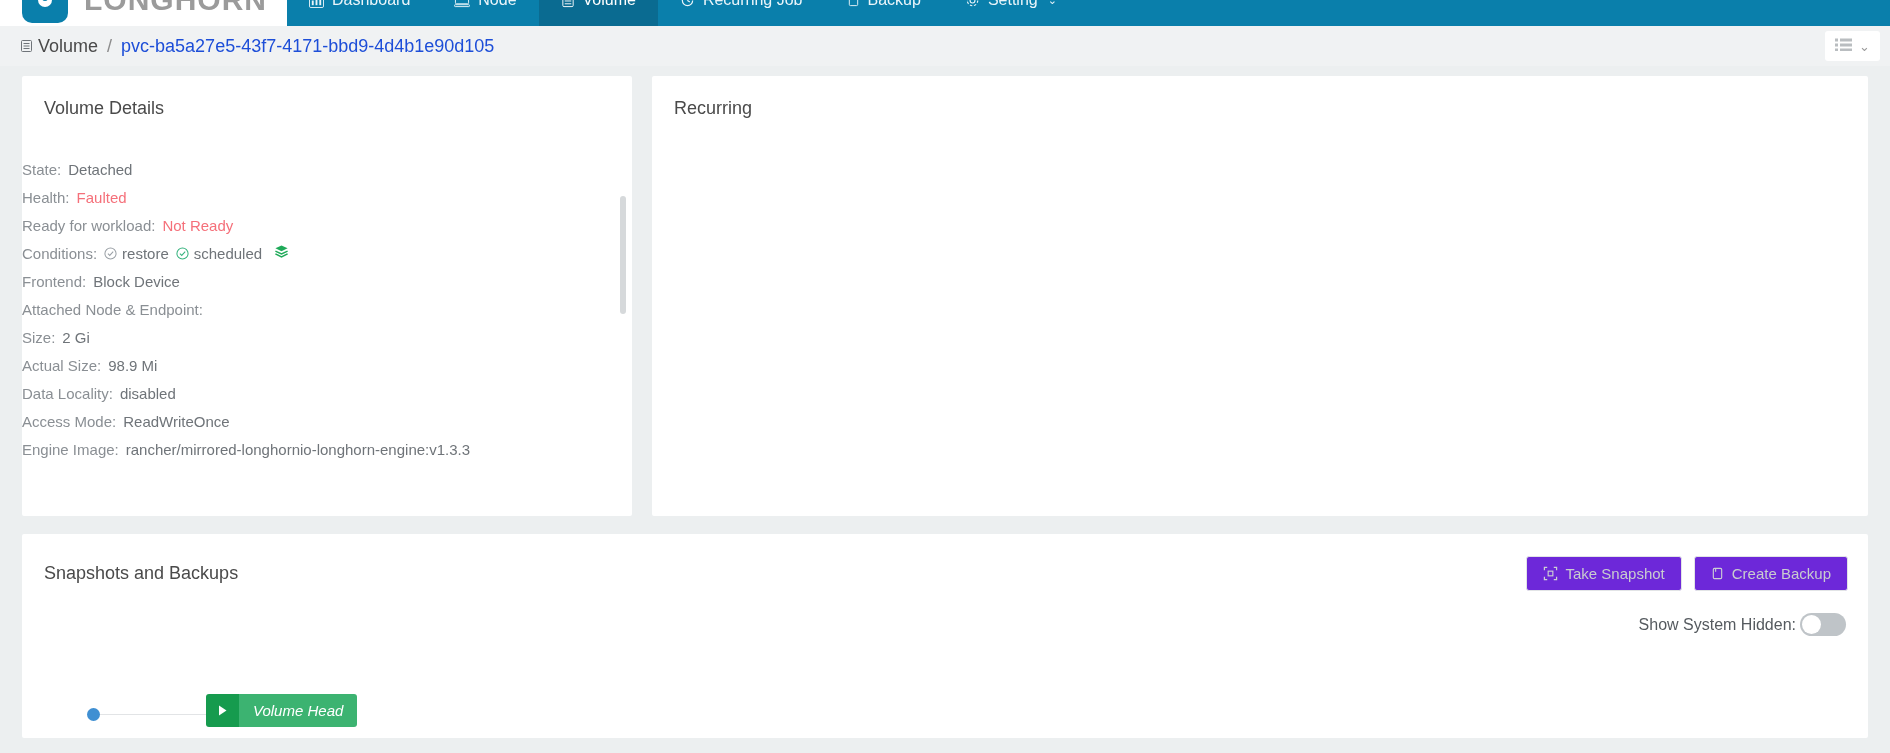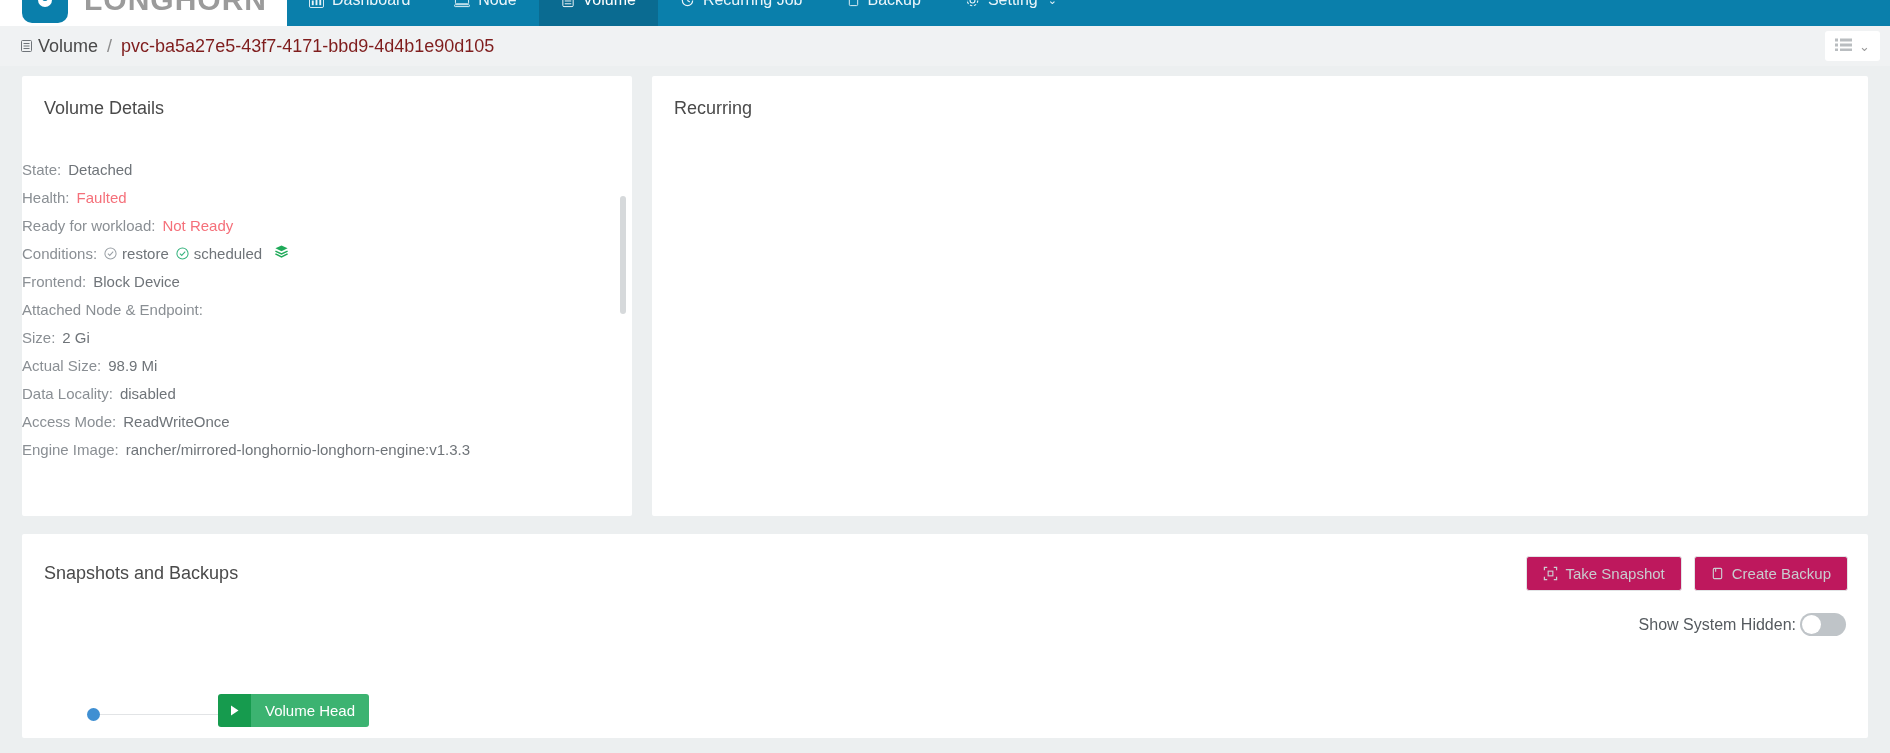--- a/index.html
+++ b/index.html
@@ -93,21 +93,21 @@
   .crumb {
     display: flex;
     align-items: center;
     gap: 2px;
     padding-left: 20px;
     font-size: 18px;
     color: #4a4a4a;
   }
   .crumb .sep { color: #8c8c8c; margin: 0 7px; }
   .crumb-link { color: #4a4a4a; cursor: pointer; }
-  .crumb-id { color: #7f1d1d; }
+  .crumb-id { color: #1d4ed8; }
   .crumb-icon { margin-right: 3px; display: flex; align-items: center; }
   .viewtoggle {
     margin-right: 10px;
     background: #ffffff;
     border-radius: 3px;
     padding: 6px 10px;
     display: flex;
     align-items: center;
     gap: 7px;
     cursor: pointer;
@@ -187,21 +187,21 @@
     align-items: center;
     justify-content: space-between;
     padding: 22px 20px 0 22px;
   }
   .snaps-btns { display: flex; gap: 12px; }
   .btn {
     display: inline-flex;
     align-items: center;
     gap: 8px;
     border: 1px solid #e2e4e6;
-    background: #be185d;
+    background: #6d28d9;
     border-radius: 3px;
     padding: 8px 16px;
     font-size: 15px;
     color: #c9cccf;
     cursor: not-allowed;
   }
   .btn svg { display: block; }
   .sys-hidden {
     display: flex;
     align-items: center;
@@ -239,27 +239,28 @@
     background: #3f8fd2;
   }
   .tree-line {
     position: absolute;
     left: 78px; top: 56px;
     width: 118px; height: 1px;
     background: #e2e4e6;
   }
   .node {
     position: absolute;
-    left: 196px; top: 36px;
+    left: 184px; top: 36px;
     display: flex;
     align-items: stretch;
     border-radius: 3px;
     overflow: hidden;
     cursor: pointer;
     height: 33px;
+    font-style: italic;
   }
   .node-handle {
     width: 33px;
     background: #169b4e;
     display: flex;
     align-items: center;
     justify-content: center;
   }
   .node-body {
     background: #3cb371;

